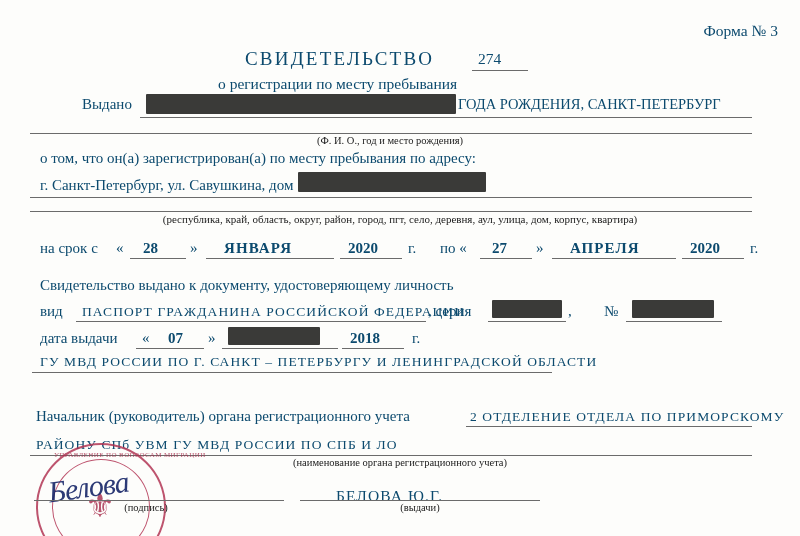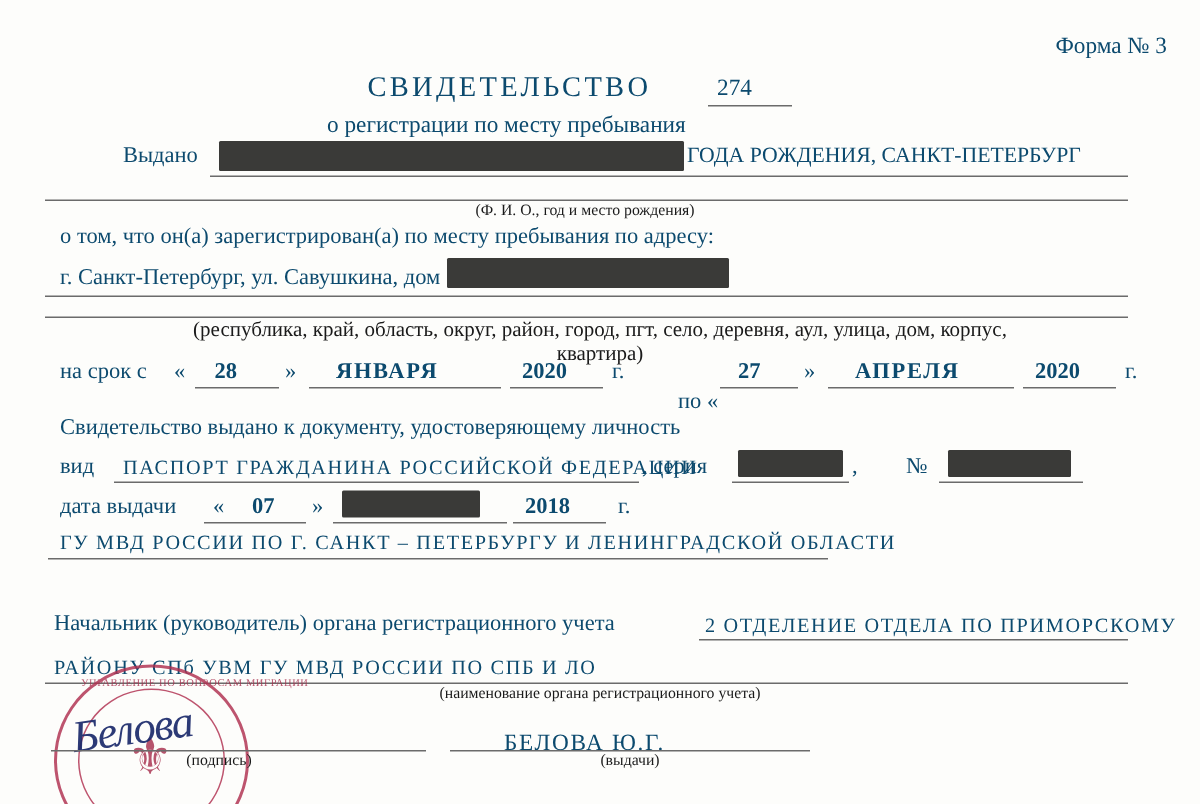--- a/index.html
+++ b/index.html
@@ -162,33 +162,33 @@
   <div class="line" style="top:133px; left:30px; width:722px;"></div>
   <div class="caption" style="top:135px; left:230px; width:320px;">(Ф. И. О., год и место рождения)</div>
 
   <div class="txt abs" style="top:150px; left:40px;">о том, что он(а) зарегистрирован(а) по месту пребывания по адресу:</div>
 
   <div class="txt abs" style="top:177px; left:40px;">г. Санкт-Петербург, ул. Савушкина, дом</div>
   <div class="redact" style="left:298px; top:172px; width:188px; height:20px;"></div>
   <div class="line" style="top:197px; left:30px; width:722px;"></div>
 
   <div class="line" style="top:211px; left:30px; width:722px;"></div>
-  <div class="caption" style="top:213px; left:120px; width:560px; font-size:14px;">(республика, край, область, округ, район, город, пгт, село, деревня, аул, улица, дом, корпус, квартира)</div>
+  <div class="caption" style="top:213px; left:120px; width:560px; font-size:11px;">(республика, край, область, округ, район, город, пгт, село, деревня, аул, улица, дом, корпус, квартира)</div>
 
   <div class="txt abs" style="top:240px; left:40px;">на срок с</div>
   <div class="txt abs" style="top:240px; left:116px;">«</div>
   <div class="txt abs bold" style="top:240px; left:143px;">28</div>
   <div class="line" style="top:258px; left:130px; width:56px;"></div>
   <div class="txt abs" style="top:240px; left:190px;">»</div>
   <div class="txt abs bold sp" style="top:240px; left:224px;">ЯНВАРЯ</div>
   <div class="line" style="top:258px; left:206px; width:128px;"></div>
   <div class="txt abs bold" style="top:240px; left:348px;">2020</div>
   <div class="line" style="top:258px; left:340px; width:62px;"></div>
   <div class="txt abs" style="top:240px; left:408px;">г.</div>
-  <div class="txt abs" style="top:240px; left:452px;margin-top:20px;">по «</div>
+  <div class="txt abs" style="top:240px; left:440px;">по «</div>
   <div class="txt abs bold" style="top:240px; left:492px;">27</div>
   <div class="line" style="top:258px; left:480px; width:52px;"></div>
   <div class="txt abs" style="top:240px; left:536px;">»</div>
   <div class="txt abs bold sp" style="top:240px; left:570px;">АПРЕЛЯ</div>
   <div class="line" style="top:258px; left:552px; width:124px;"></div>
   <div class="txt abs bold" style="top:240px; left:690px;">2020</div>
   <div class="line" style="top:258px; left:682px; width:62px;"></div>
   <div class="txt abs" style="top:240px; left:750px;">г.</div>
 
   <div class="txt abs" style="top:277px; left:40px;">Свидетельство выдано к документу, удостоверяющему личность</div>

